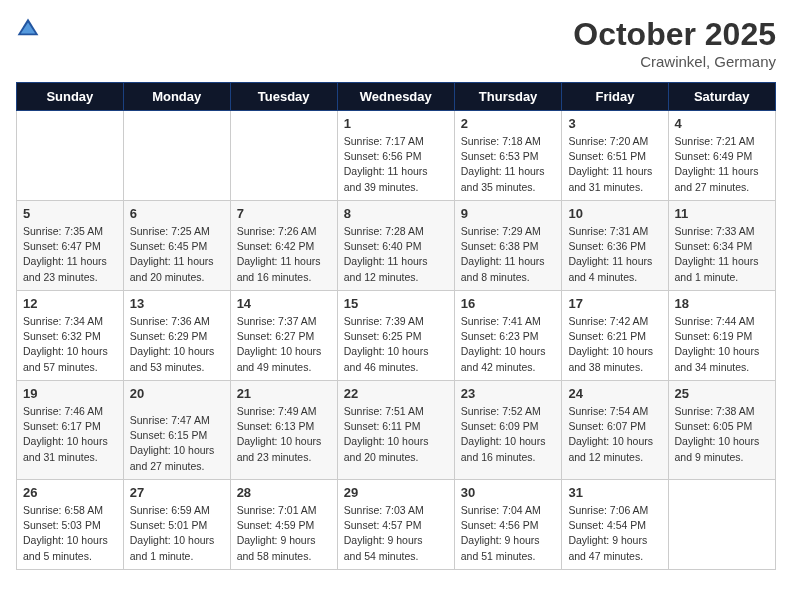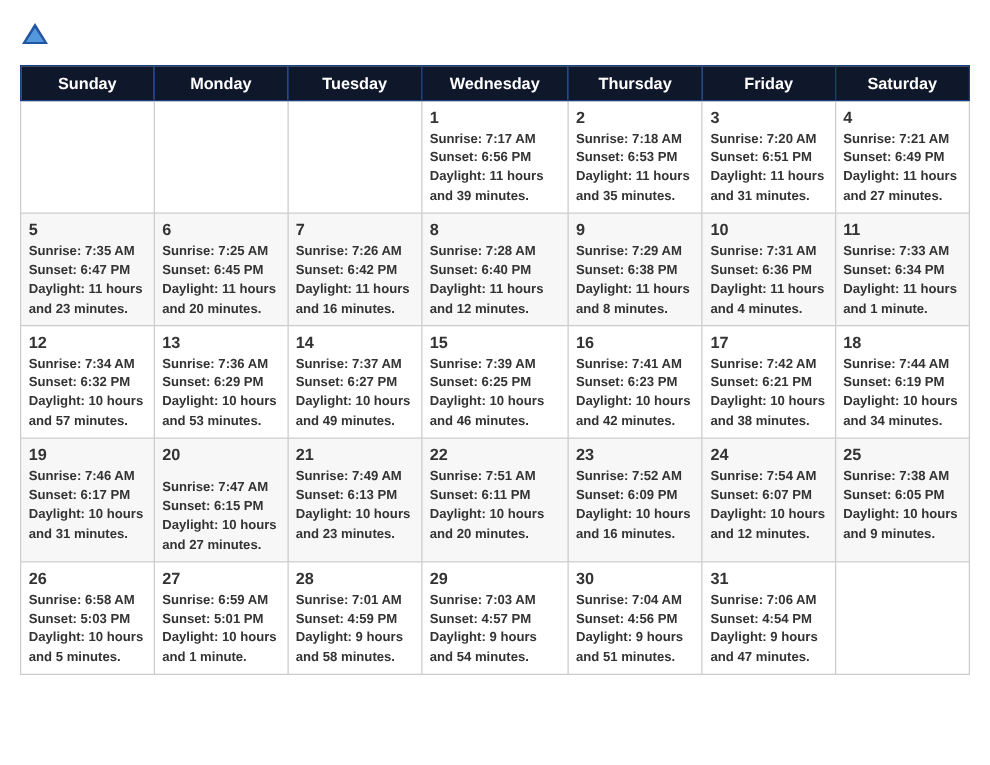--- a/index.html
+++ b/index.html
@@ -67,40 +67,41 @@
     .day-number {
       font-size: 13px;
       font-weight: bold;
       margin-bottom: 3px;
       display: block;
     }
     .day-info {
       font-size: 10.5px;
       line-height: 1.45;
       color: #333;
-      font-weight: bold;
     }
     .empty-cell {
       background: #fff !important;
     }
     .week-row td {
       height: 90px;
     }
   </style>
 </head>
 <body>
 
 <div class="header">
   <div class="logo">
     <svg class="logo-icon" viewBox="0 0 30 30" xmlns="http://www.w3.org/2000/svg">
       <polygon points="15,3 28,24 2,24" fill="#2255a0"></polygon>
       <polygon points="15,8 24,22 6,22" fill="#5599dd"></polygon>
     </svg>
   </div>
   <div class="title-block">
+    <div class="month-title">October 2025</div>
+    <div class="location-subtitle">Crawinkel, Germany</div>
   </div>
 </div>
 
 <table class="calendar">
   <thead>
     <tr>
     <th>Sunday</th>
         <th>Monday</th>
         <th>Tuesday</th>
         <th>Wednesday</th>

